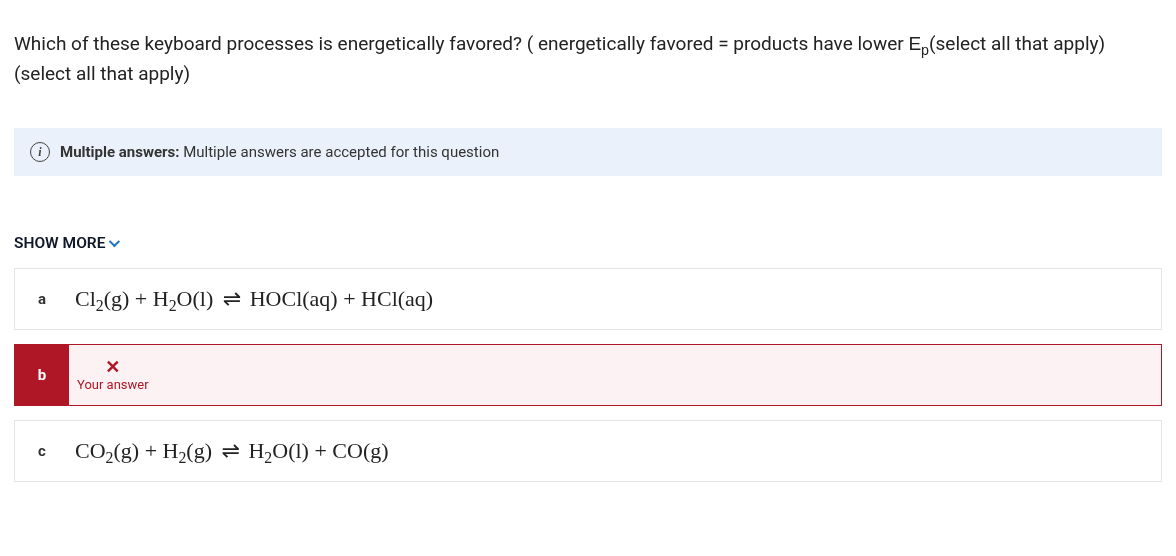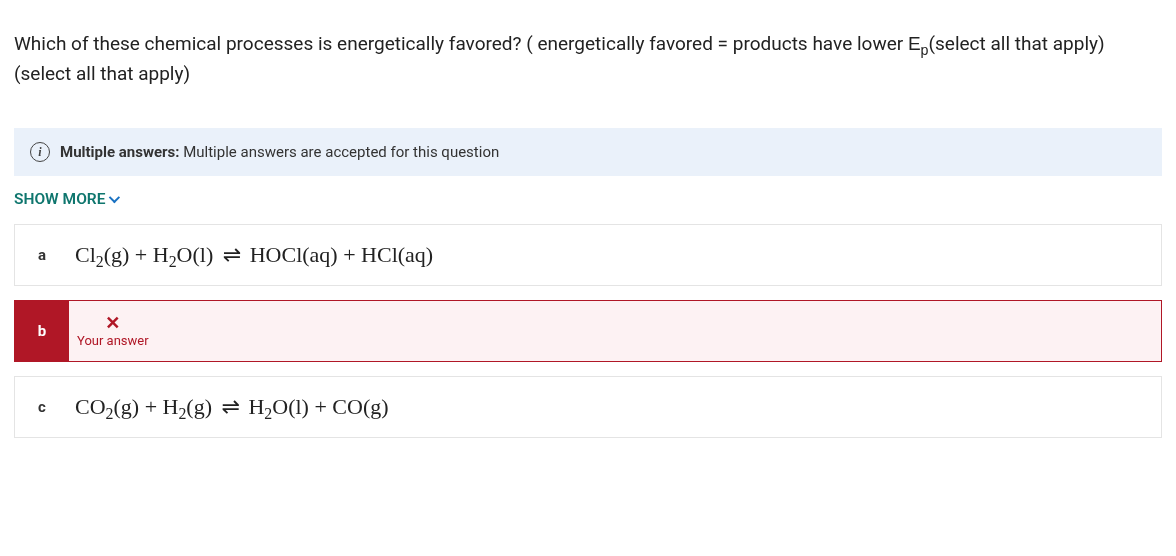--- a/index.html
+++ b/index.html
@@ -42,26 +42,27 @@
     color: #444;
     flex: 0 0 auto;
   }
   .info-banner b { font-weight: 700; }
   .instructions {
     font-size: 15.5px;
     color: #333;
     margin: 0 0 16px 0;
   }
   .show-more {
-    color: #0f766e;
+    color: #0f172a;
     font-weight: 600;
     cursor: pointer;
     display: inline-flex;
     align-items: center;
     gap: 4px;
+    margin-top: 44px;
   }
   .chev {
     display: inline-block;
     width: 8px; height: 8px;
     border-right: 2px solid #1971c2;
     border-bottom: 2px solid #1971c2;
     transform: rotate(45deg) translateY(-2px);
   }
   .options { display: flex; flex-direction: column; gap: 14px; }
   .option {
@@ -107,21 +108,21 @@
   }
   .x-mark { color: #b01726; font-size: 18px; font-weight: 700; line-height: 1; }
   .your-ans { color: #b01726; font-size: 13px; white-space: nowrap; }
 </style>
 </head>
 <body>
 
 <div class="container">
 
   <div class="question">
-    <span>Which of these chemical processes is energetically favored? ( energetically favored = products have lower </span><span class="ep"><span>E</span><span class="ep-sub">p</span></span><span>(select all that apply) (select all that apply)</span>
+    <span>Which of these keyboard processes is energetically favored? ( energetically favored = products have lower </span><span class="ep"><span>E</span><span class="ep-sub">p</span></span><span>(select all that apply) (select all that apply)</span>
   </div>
 
   <div class="info-banner">
     <span class="info-icon">i</span>
     <span>
       <b>Multiple answers:</b><span> Multiple answers are accepted for this question</span>
     </span>
   </div>
 
   <div class="instructions">

